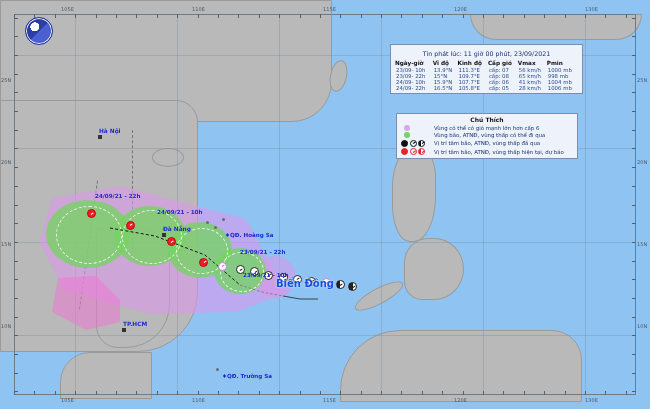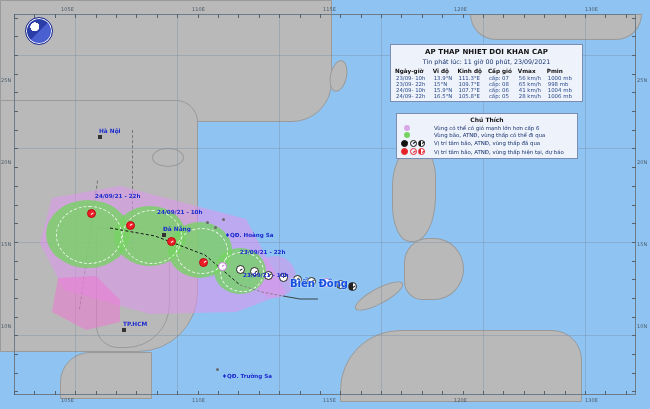--- a/index.html
+++ b/index.html
@@ -224,21 +224,21 @@
   <div id="archis">
       <div class="maplabel" style="left: 225px; top: 232px;">♦QĐ. Hoàng Sa</div>
       <div class="maplabel" style="left: 222px; top: 373px;">♦QĐ. Trường Sa</div>
     </div>
   <div id="times">
       <div class="timelabel" style="left: 95px; top: 193px;">24/09/21 - 22h</div>
       <div class="timelabel" style="left: 157px; top: 209px;">24/09/21 - 10h</div>
       <div class="timelabel" style="left: 240px; top: 249px;">23/09/21 - 22h</div>
       <div class="timelabel" style="left: 243px; top: 272px;">23/09/21 - 10h</div>
     </div>
-  <div class="seaname" style="left:290px;top:278px;">Biển Đông</div>
+  <div class="seaname" style="left:276px;top:278px;">Biển Đông</div>
 
   <div class="frame"></div>
   <div id="axes">
       <div class="tick t" style="left: 14px;"></div>
       <div class="tick b" style="left: 14px;"></div>
       <div class="tick t" style="left: 34.3934px;"></div>
       <div class="tick b" style="left: 34.3934px;"></div>
       <div class="tick t" style="left: 54.7869px;"></div>
       <div class="tick b" style="left: 54.7869px;"></div>
       <div class="tick t" style="left: 75.1803px;"></div>
@@ -357,21 +357,20 @@
       <div class="axlab" style="left: 637px; top: 159px;">20N</div>
       <div class="axlab" style="left: 637px; top: 241px;">15N</div>
       <div class="axlab" style="left: 637px; top: 323px;">10N</div>
     </div>
 
   <div id="hdr">
     <div class="logo"></div>
   </div>
 
   <div id="panel">
-    <div id="ptitle">AP THAP NHIET DOI KHAN CAP</div>
     <div id="psub">Tin phát lúc: 11 giờ 00 phút, 23/09/2021</div>
     <table>
       <thead>
           <tr id="thead-row">
             <th>Ngày-giờ</th>
             <th>Vĩ độ</th>
             <th>Kinh độ</th>
             <th>Cấp gió</th>
             <th>Vmax</th>
             <th>Pmin</th>

